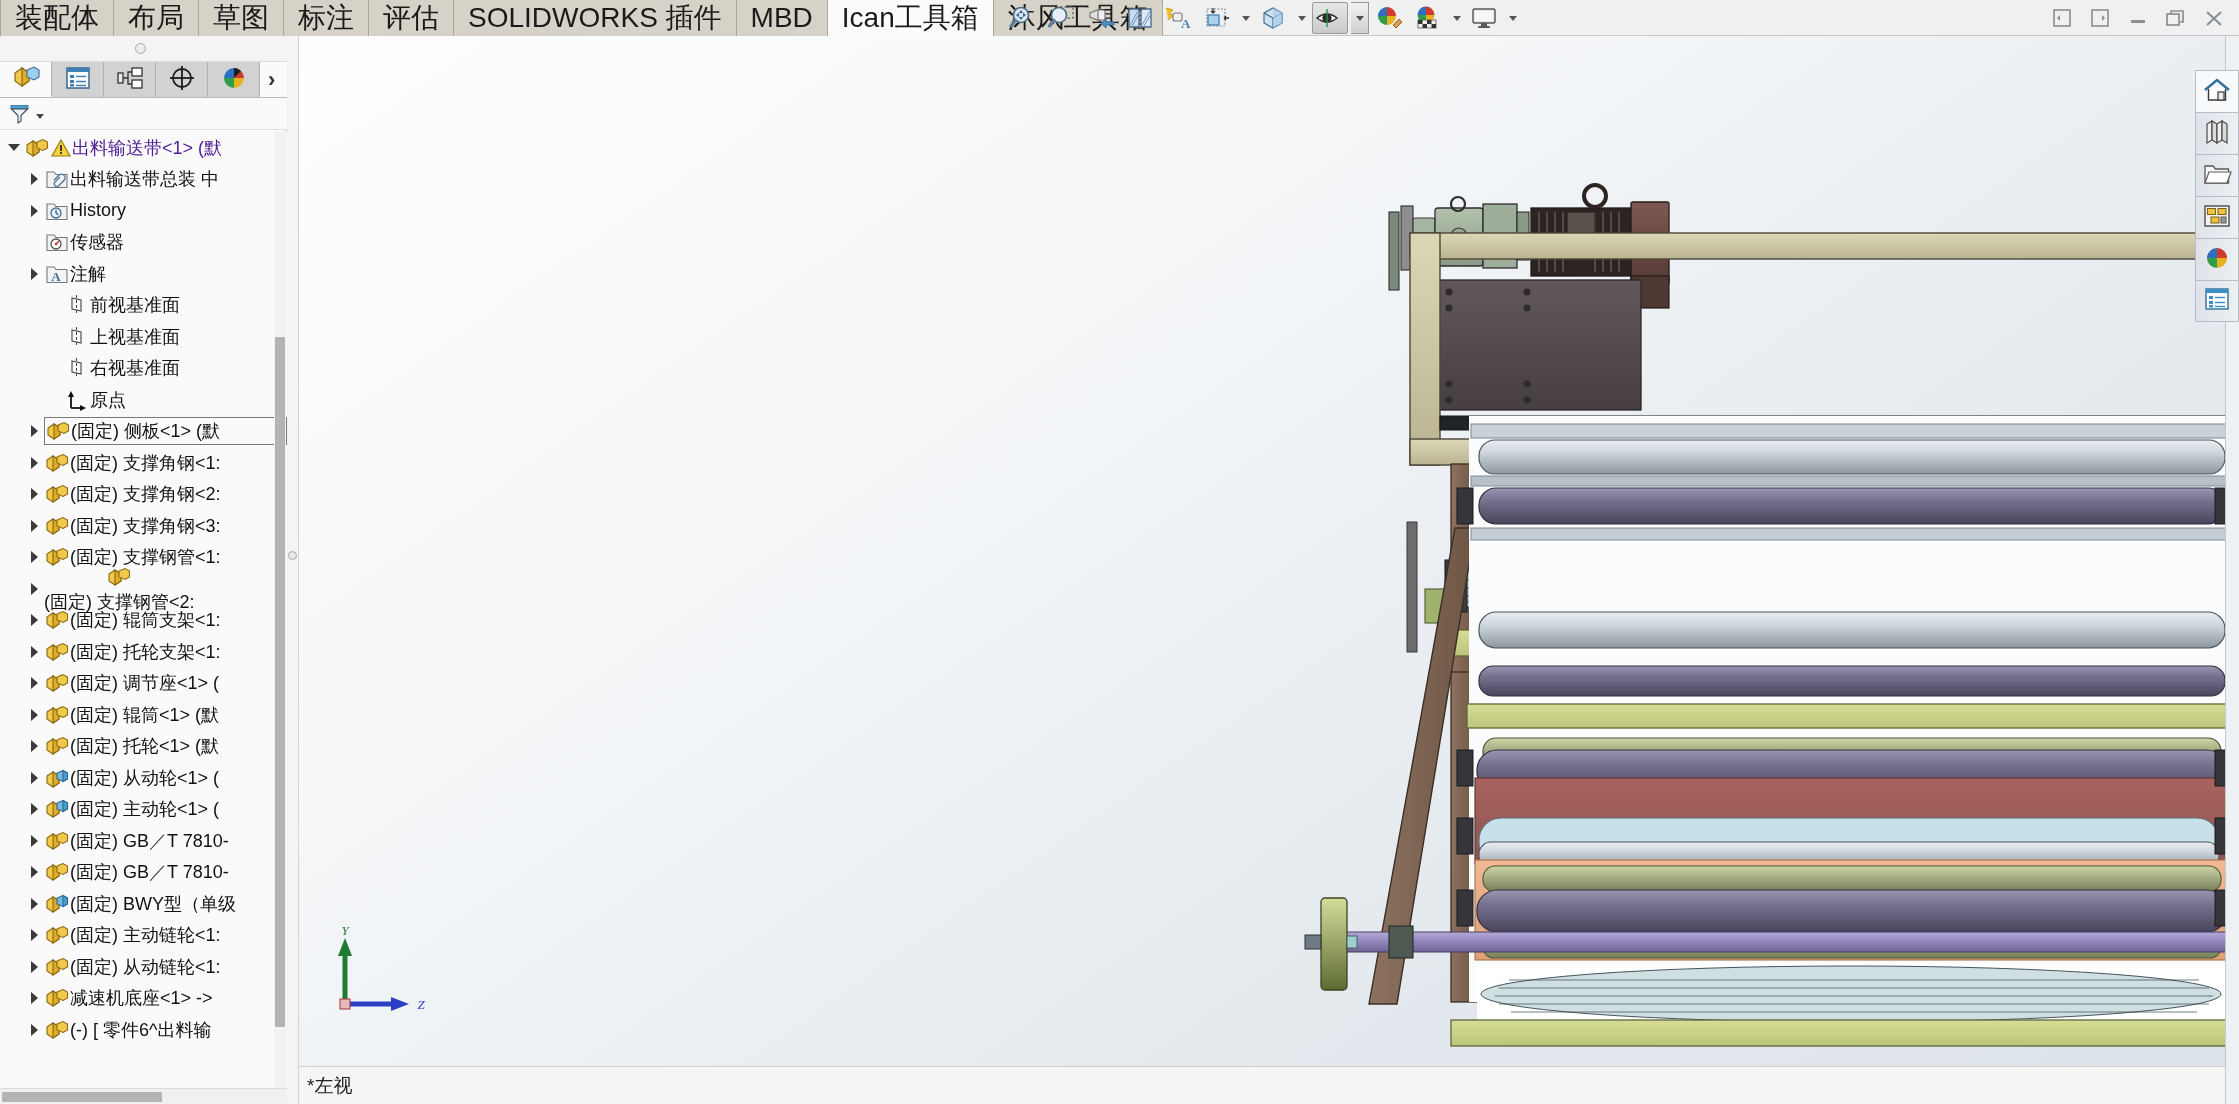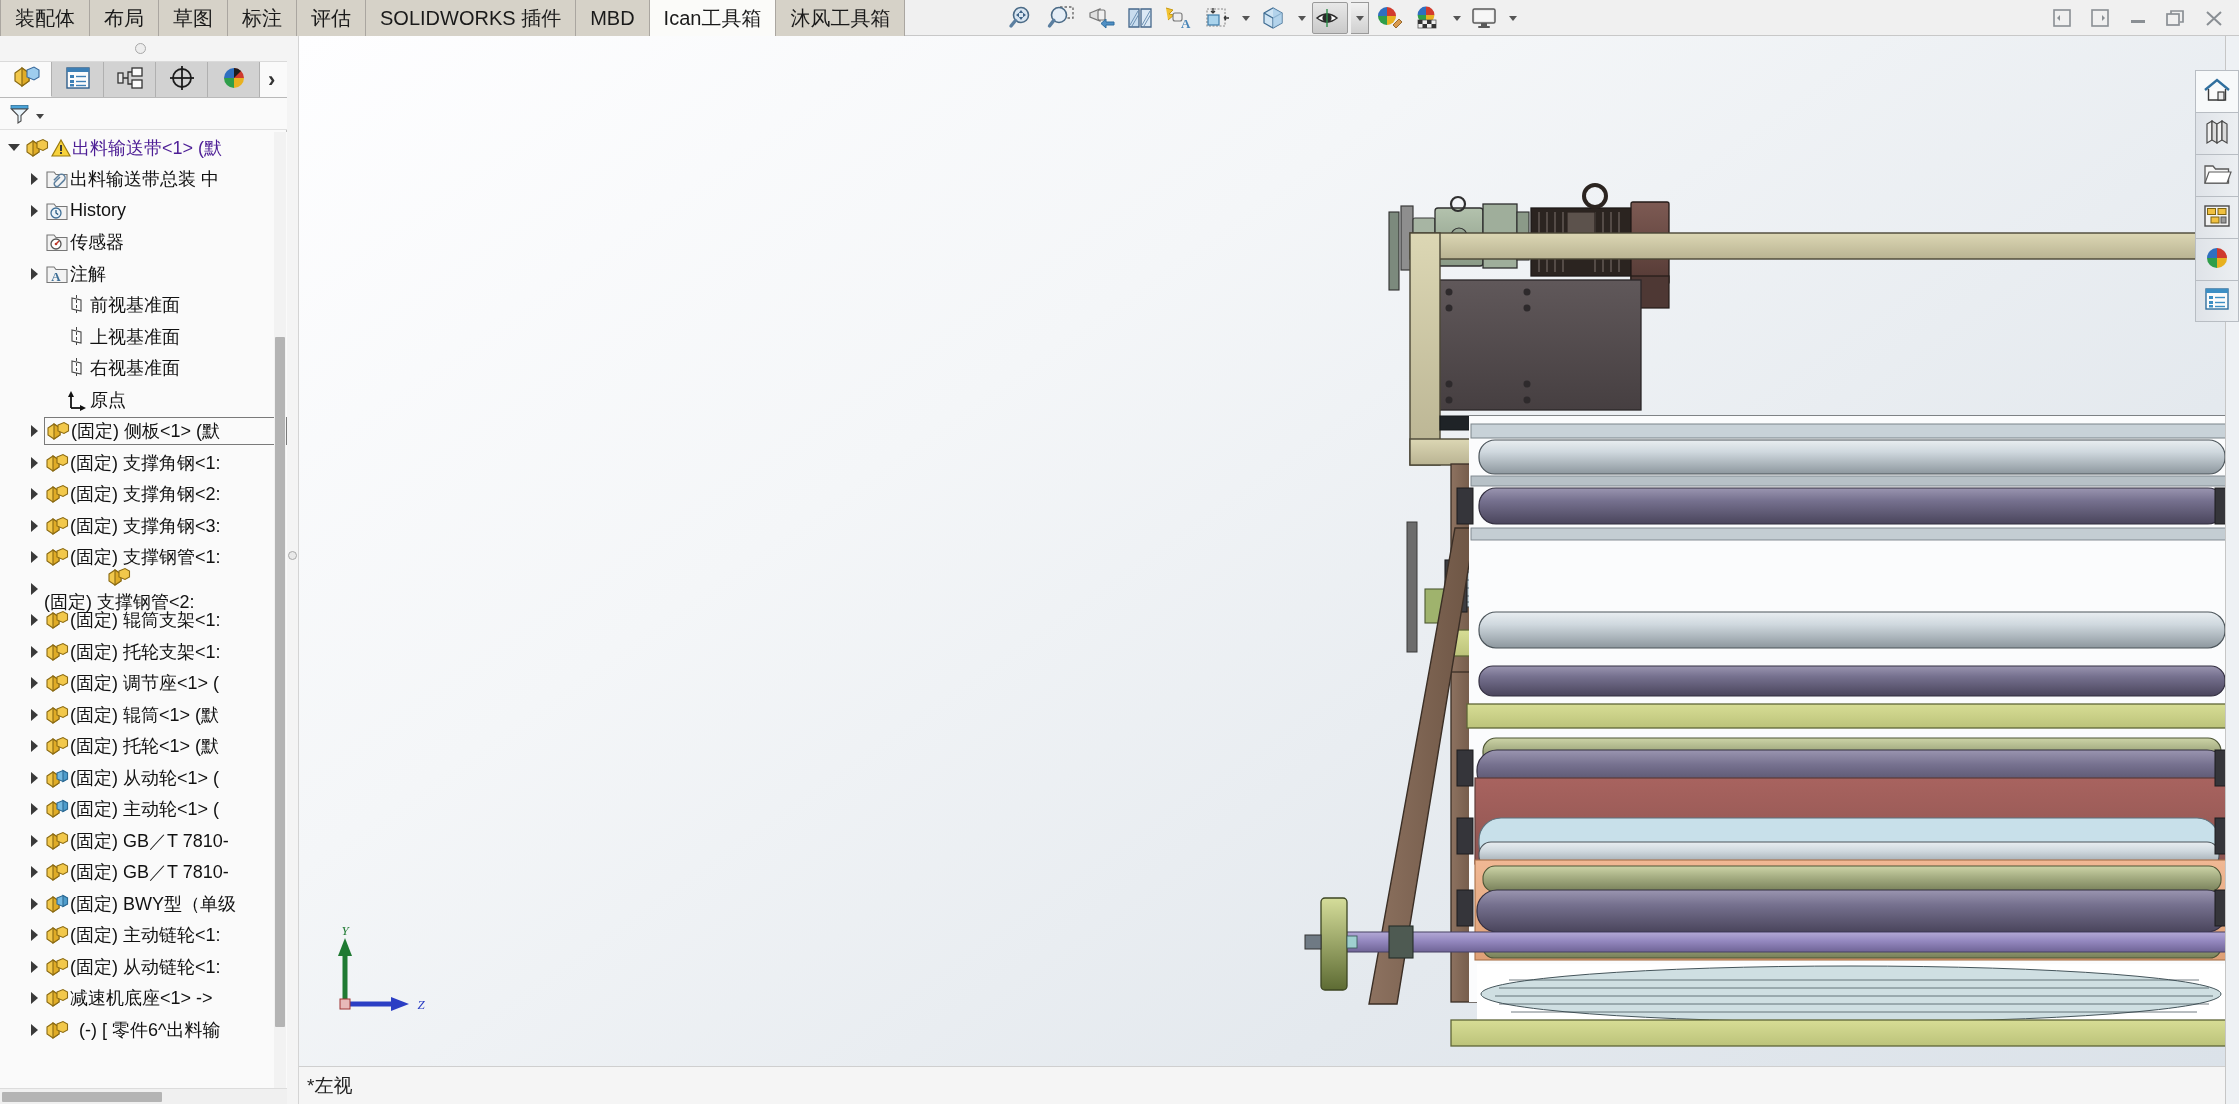--- a/index.html
+++ b/index.html
@@ -15,21 +15,21 @@
   .menubar {
     position: absolute; left: 0; top: 0; width: 2239px; height: 36px;
     background: #f0f0f0;
     border-bottom: 1px solid #c8c8c8;
     display: flex; align-items: flex-start;
   }
   .tabs { display: flex; align-items: stretch; height: 36px; }
   .tab {
     height: 36px; padding: 0 14px;
     display: flex; align-items: center; justify-content: center;
-    font-size: 20px; color: #1a1a1a;
+    font-size: 28px; color: #1a1a1a;
     background: #d6d2c8;
     border-right: 1px solid #aaa6a0;
     cursor: default; white-space: nowrap;
   }
   .tab:first-child { border-left: 1px solid #aaa6a0; }
   .tab.active { background: #fbfbf9; }
 
   
   .viewtoolbar {
     position: absolute; left: 1005px; top: 0; height: 36px;
@@ -821,21 +821,21 @@
                 <path d="M8 4 l6 4 v7 l-6 4z" fill="#e0ac26" stroke="#8a6a13" stroke-width="1.1"></path>
                 <path d="M12 5 l6 -2.5 4.5 2.5 v6 l-4.5 2.5 -6 -2.5z" fill="#f2c84b" stroke="#8a6a13" stroke-width="1.1"></path>
               </svg>
             </div>
             <div class="lbl">减速机底座&lt;1&gt; -&gt;</div>
           </div>
         </div>
         <div class="trow">
           <div style="width: 20px; flex: 0 0 20px;"></div>
           <div class="arrow closed"></div>
-          <div style="display: flex; align-items: center; overflow: hidden; gap: 9px;">
+          <div style="display: flex; align-items: center; overflow: hidden;">
             <div class="ico">
               <svg width="24" height="22" viewBox="0 0 24 22">
                 <path d="M2 8 l6 -4 6 4 v7 l-6 4 -6 -4z" fill="#f2c84b" stroke="#8a6a13" stroke-width="1.1"></path>
                 <path d="M8 4 l6 4 v7 l-6 4z" fill="#e0ac26" stroke="#8a6a13" stroke-width="1.1"></path>
                 <path d="M12 5 l6 -2.5 4.5 2.5 v6 l-4.5 2.5 -6 -2.5z" fill="#f2c84b" stroke="#8a6a13" stroke-width="1.1"></path>
               </svg>
             </div>
             <div class="lbl">(-) [ 零件6^出料输</div>
           </div>
         </div>

